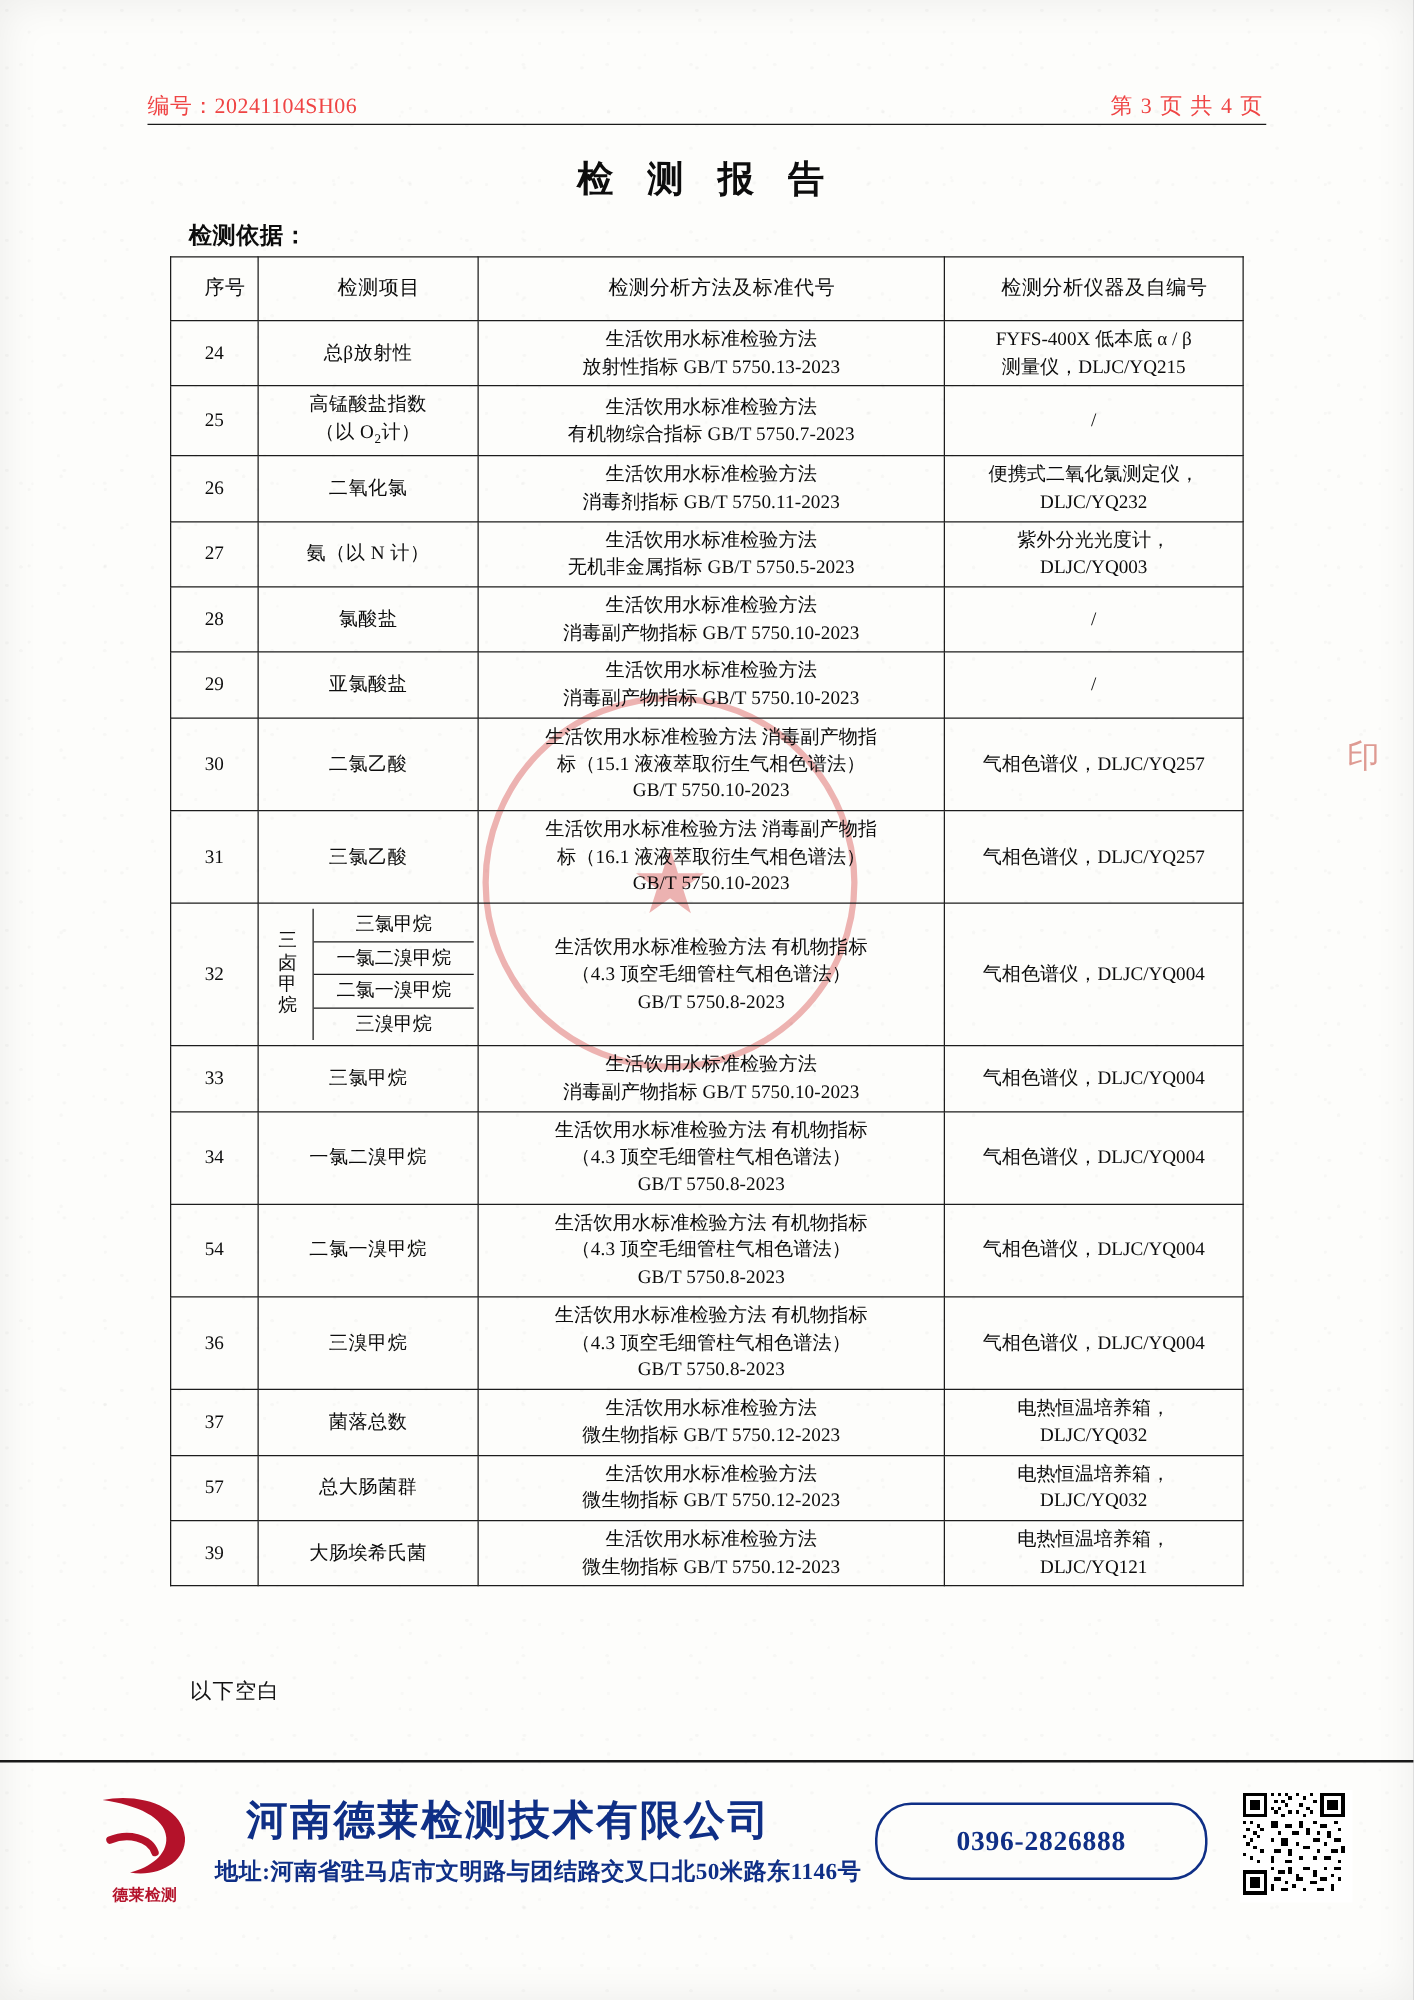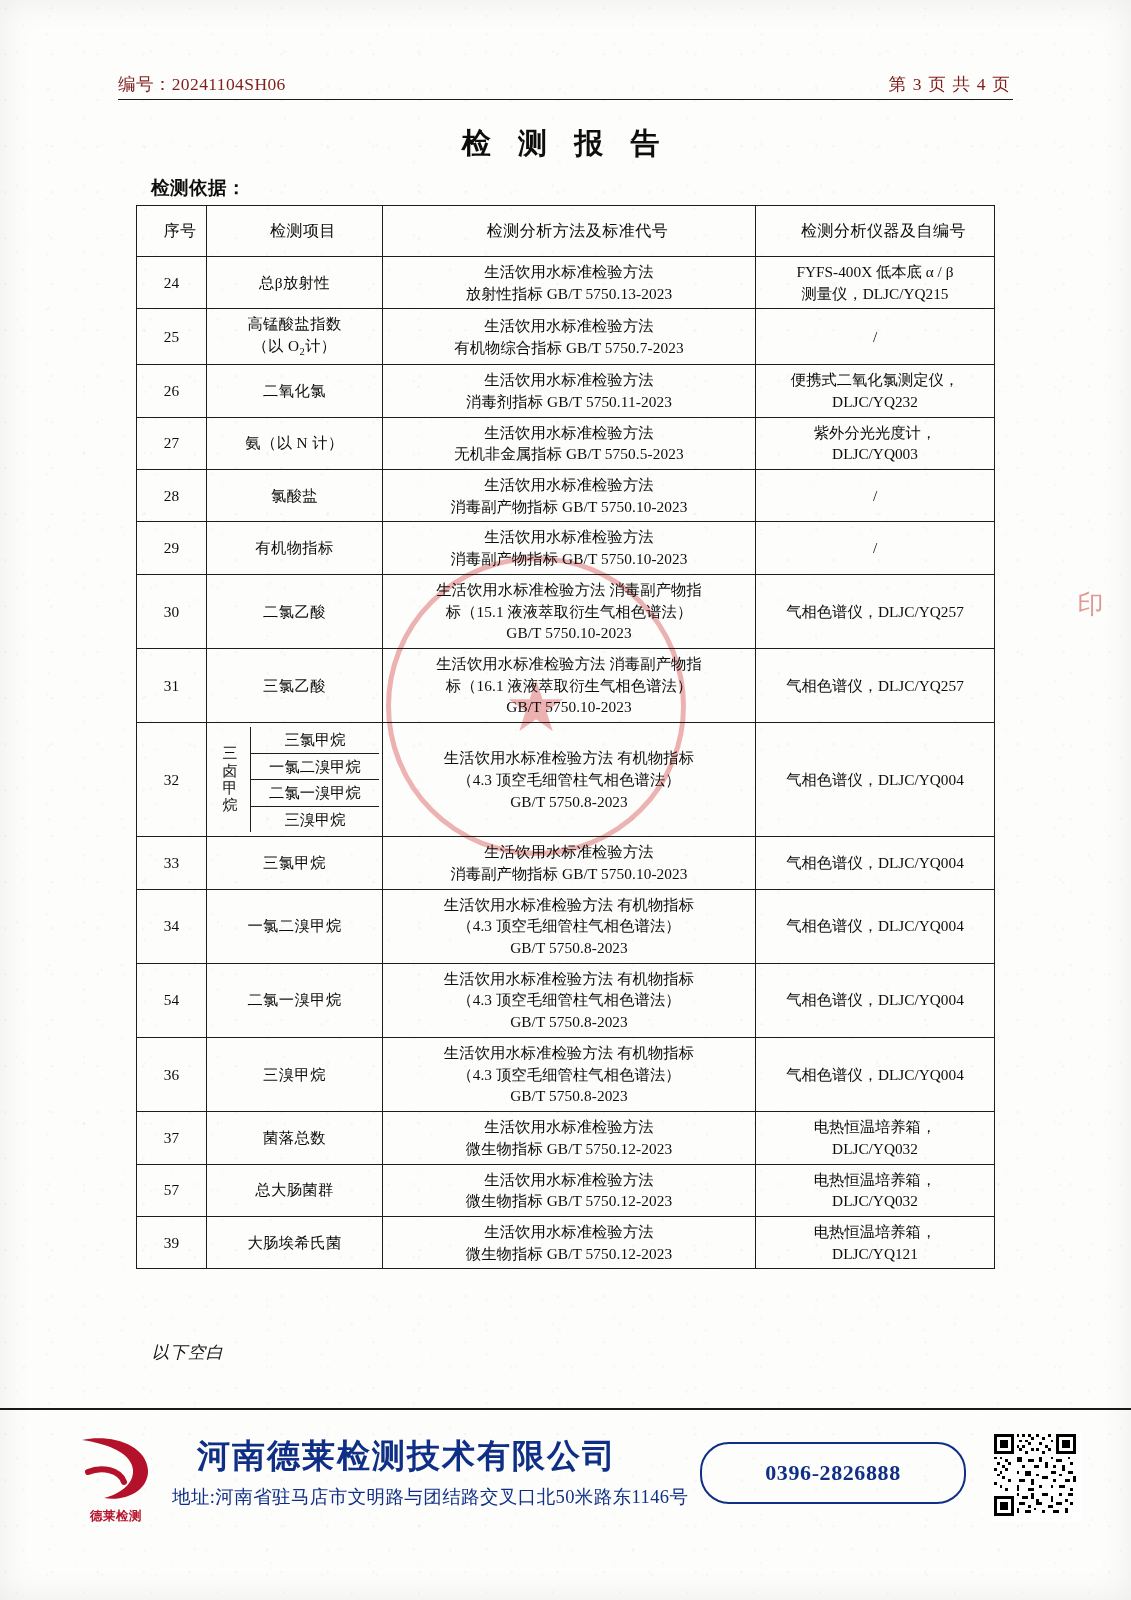--- a/index.html
+++ b/index.html
@@ -44,21 +44,21 @@
   .header {
     position: absolute;
     top: 66px;
     left: 118px;
     right: 118px;
     height: 30px;
     display: flex;
     justify-content: space-between;
     align-items: flex-end;
     font-size: 17.5px;
-    color: #7f1d1d;
+    color: #ef4444;
   }
   .header .doc-no { letter-spacing: .4px; }
   .header .page-no { letter-spacing: 1.2px; padding-right: 2px;}
 
   .header-rule {
     position: absolute;
     top: 99px;
     left: 118px;
     right: 118px;
     height: 1px;
@@ -151,21 +151,20 @@
   }
   .thm-right div:last-child { border-bottom: none; }
 
   .blank-note {
     position: absolute;
     top: 1341px;
     left: 152px;
     font-size: 17px;
     letter-spacing: 1px;
     color: #111;
-    font-style: italic;
   }
 
   
   .footer-rule {
     position: absolute;
     left: 0;
     right: 0;
     top: 1408px;
     height: 2px;
     background: #1a1a1a;
@@ -213,20 +212,21 @@
     font-family: "Liberation Serif","DejaVu Serif",serif;
     margin-left: 25px;
   }
   .address {
     position: absolute;
     left: 172px;
     top: 64px;
     font-size: 18.5px;
     color: #0f2f86;
     letter-spacing: .4px;
+    font-weight: bold;
   }
   .phone-box {
     position: absolute;
     left: 700px;
     top: 22px;
     width: 262px;
     height: 58px;
     border: 2.5px solid #0f2f86;
     border-radius: 29px;
     display: flex;
@@ -389,21 +389,21 @@
               <span class="ln">生活饮用水标准检验方法</span>
               <span class="ln">消毒副产物指标 GB/T 5750.10-2023</span>
             </td>
             <td class="instr">
               <span class="ln">/</span>
             </td>
           </tr>
           <tr>
             <td class="no">29</td>
             <td class="item">
-              <span class="ln">有机物指标</span>
+              <span class="ln">亚氯酸盐</span>
             </td>
             <td class="meth">
               <span class="ln">生活饮用水标准检验方法</span>
               <span class="ln">消毒副产物指标 GB/T 5750.10-2023</span>
             </td>
             <td class="instr">
               <span class="ln">/</span>
             </td>
           </tr>
           <tr>

